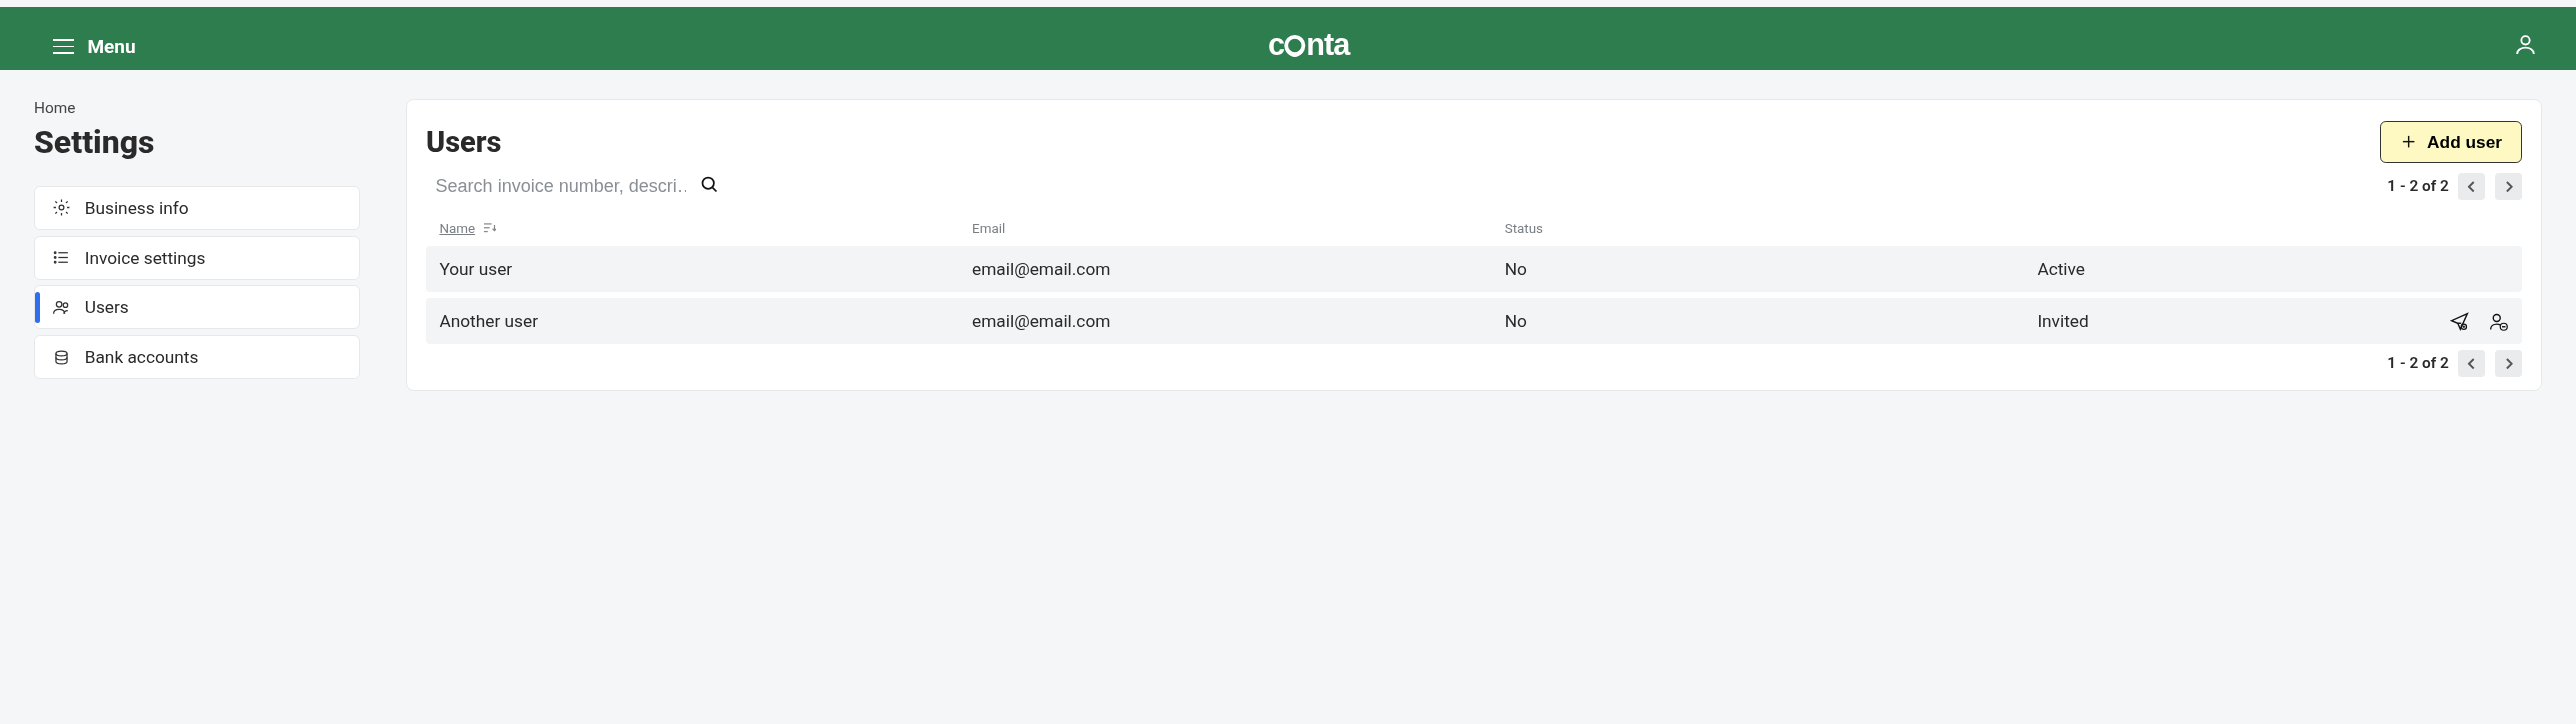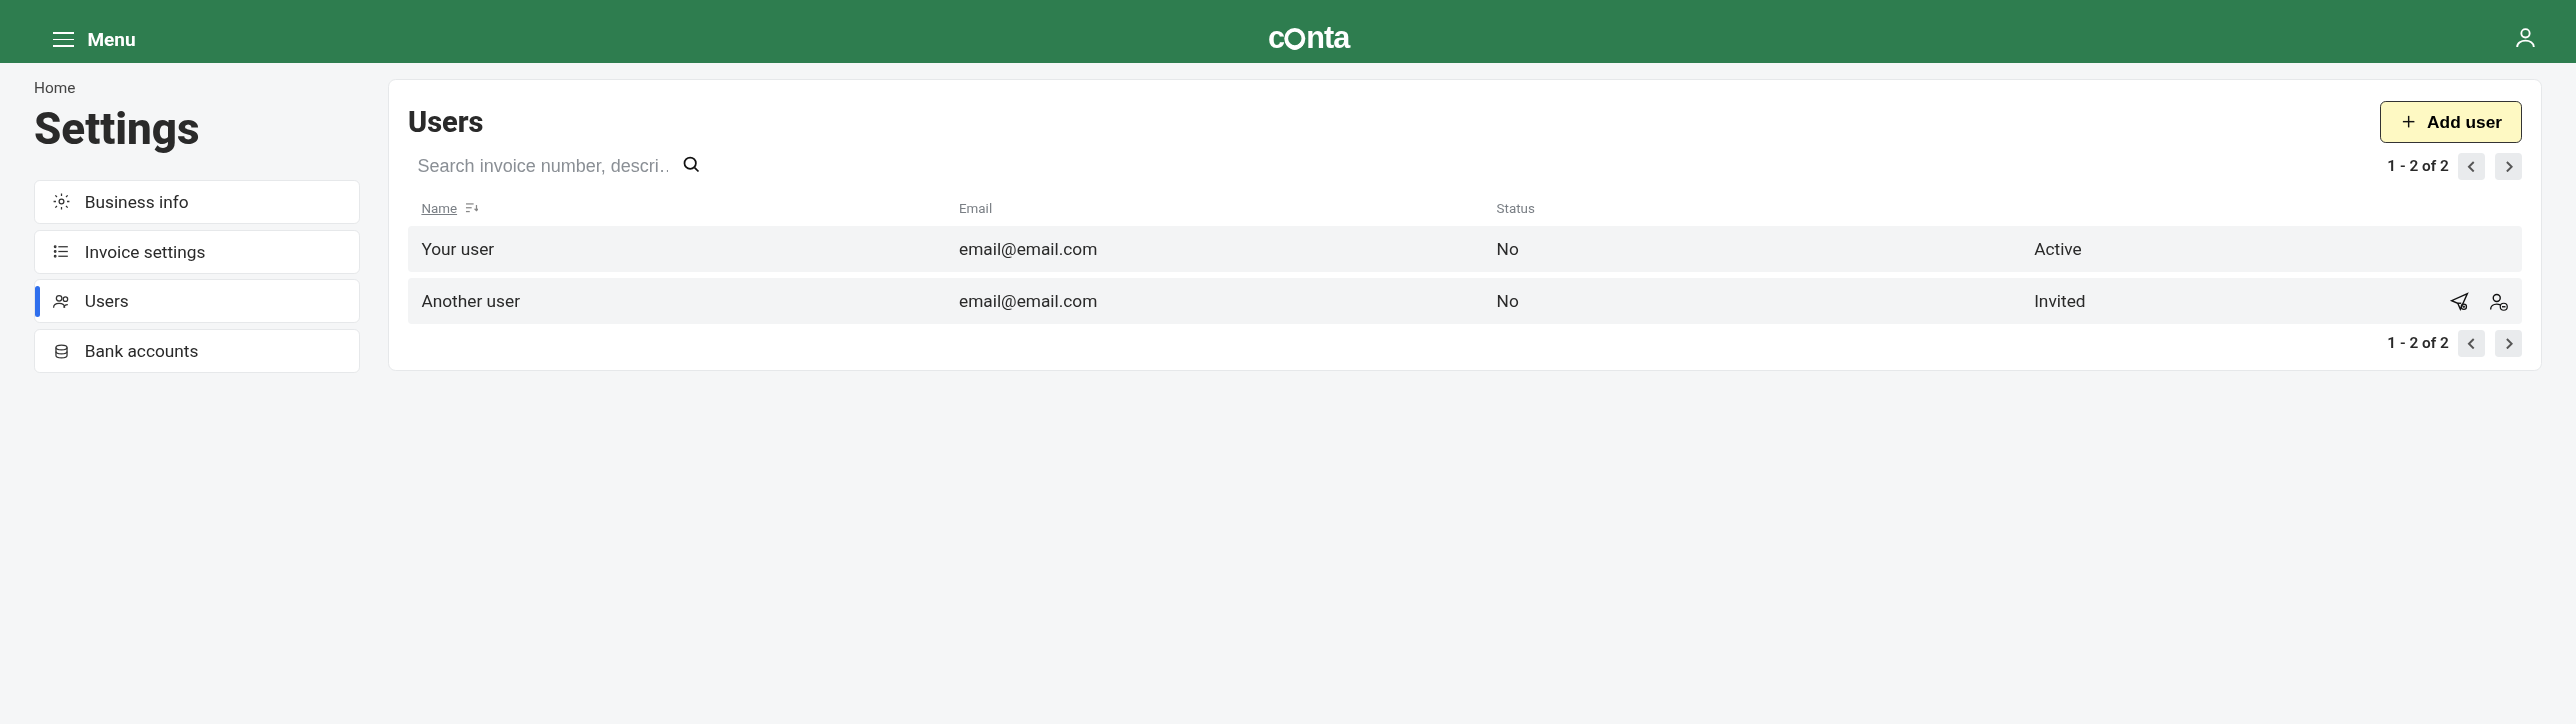--- a/index.html
+++ b/index.html
@@ -10,20 +10,21 @@
   }
   
   .header {
     background: #2e7d4f;
     height: 63px;
     display: flex;
     align-items: center;
     justify-content: space-between;
     padding: 16px 38px 0 53px;
     color: #fff;
+    margin-top: 7px;
   }
   .menu-btn {
     display: flex;
     align-items: center;
     gap: 13.4px;
     cursor: pointer;
   }
   .menu-btn .bars {
     display: flex;
     flex-direction: column;
@@ -45,35 +46,35 @@
     letter-spacing: -1px;
     color: #fff;
     display: flex;
     align-items: center;
     justify-content: center;
   }
   .user-icon svg { width: 25px; height: 25px; }
   
   .content {
     display: flex;
-    padding: 16px 34px;
-    gap: 28px;
+    padding: 29px 34px;
+    gap: 46px;
     align-items: flex-start;
   }
   .sidebar {
     width: 326px;
     flex-shrink: 0;
   }
   .breadcrumb {
     font-size: 15.4px;
     color: #444;
     margin-bottom: 5.8px;
   }
   .page-title {
-    font-size: 44px;
+    font-size: 32px;
     font-weight: 800;
     color: #2a2a2a;
     margin-bottom: 25px;
   }
   .nav-list {
     display: flex;
     flex-direction: column;
     gap: 5.8px;
   }
   .nav-item {

